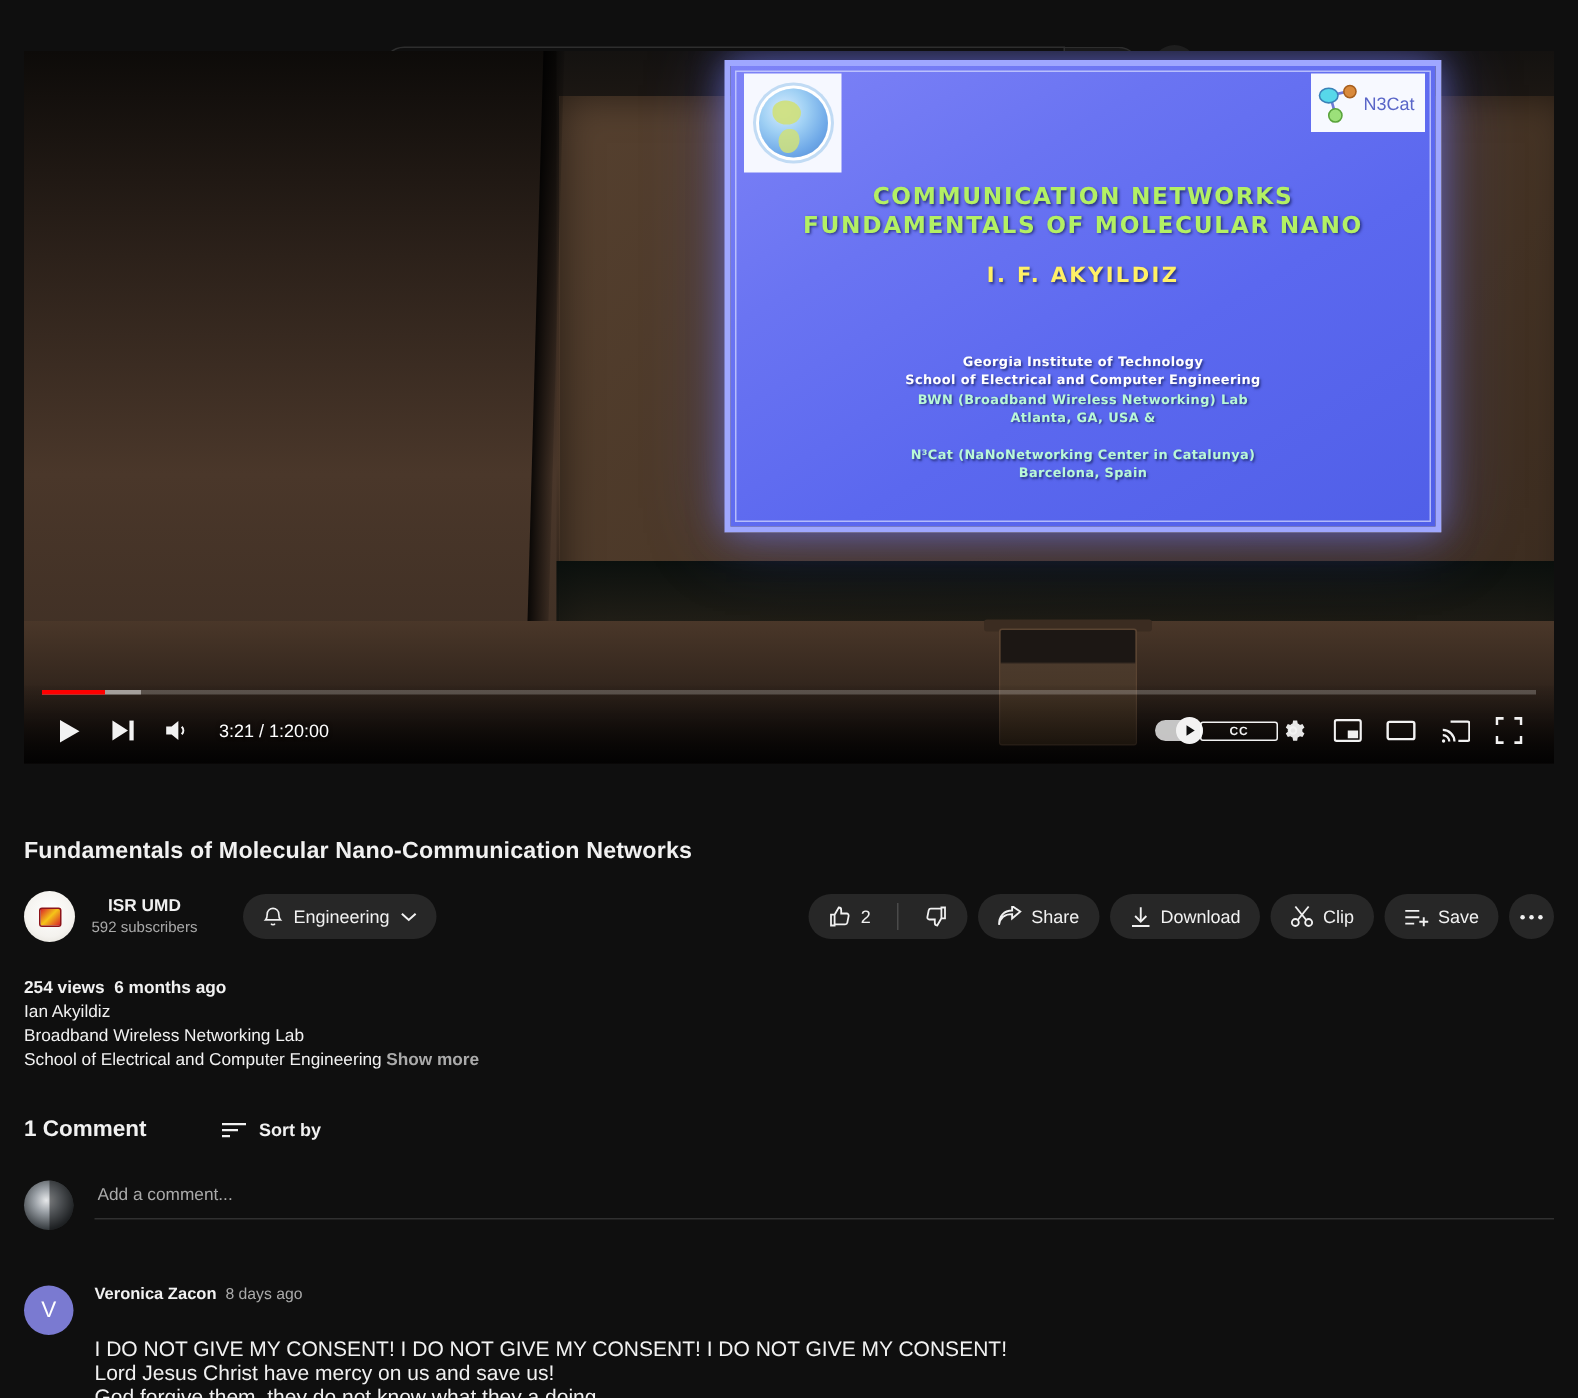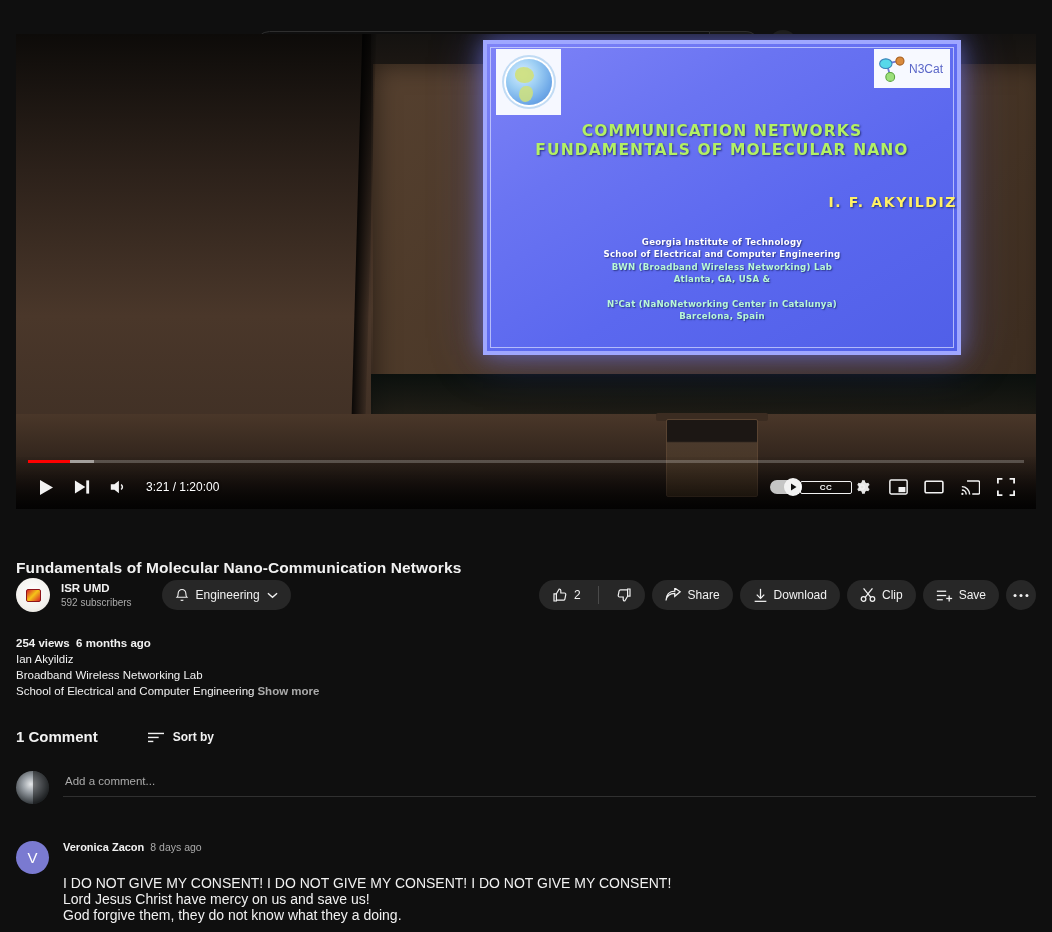--- a/index.html
+++ b/index.html
@@ -144,22 +144,22 @@
   .n3cat-text { font-size: 12px; color: #5a66c8; font-family: "Liberation Sans", sans-serif; }
   .slide-title {
     position: absolute; left: 0; right: 0; top: 78px;
     text-align: center;
     color: #b3f064;
     font-size: 15.5px; font-weight: bold; letter-spacing: 1.1px; line-height: 19px;
     text-shadow: 1px 1px 2px rgba(20,30,90,.75);
     font-family: "DejaVu Sans", sans-serif;
   }
   .slide-author {
-    position: absolute; left: 0; right: 0; top: 150px;
-    text-align: right;
+    position: absolute; left: 0; right: 0; top: 132px;
+    text-align: center;
     color: #fff066;
     font-size: 14px; font-weight: bold; letter-spacing: 1.6px;
     text-shadow: 1px 1px 2px rgba(20,30,90,.75);
     font-family: "DejaVu Sans", sans-serif;
   }
   .affil {
     position: absolute; left: 0; right: 0; top: 192px;
     text-align: center; line-height: 12.4px;
     font-size: 8.6px; font-weight: bold; letter-spacing: .25px;
     font-family: "DejaVu Sans", sans-serif;
@@ -211,21 +211,21 @@
     font-family: "Liberation Sans", sans-serif;
   }
 
   
   .below { position: absolute; left: 16px; top: 509px; width: 1020px; }
   .vid-title {
     font-size: 15.5px; font-weight: bold; color: #f1f1f1;
     margin-top: 50px; letter-spacing: .1px;
   }
   .row-owner {
-    display: flex; align-items: center; height: 36px;
+    display: flex; align-items: center; margin-top: 16px; height: 36px; text-align: center;
   }
   .ch-avatar {
     width: 34px; height: 34px; border-radius: 50%;
     background: radial-gradient(circle at 50% 42%, #ffffff 0%, #f4f2ee 62%, #dcd8d0 100%);
     display: flex; align-items: center; justify-content: center;
     overflow: hidden; flex: none;
   }
   .ch-crest {
     width: 15px; height: 13px; border-radius: 2px;
     background: linear-gradient(135deg, #d9232a 0%, #f5c518 48%, #d9232a 100%);

